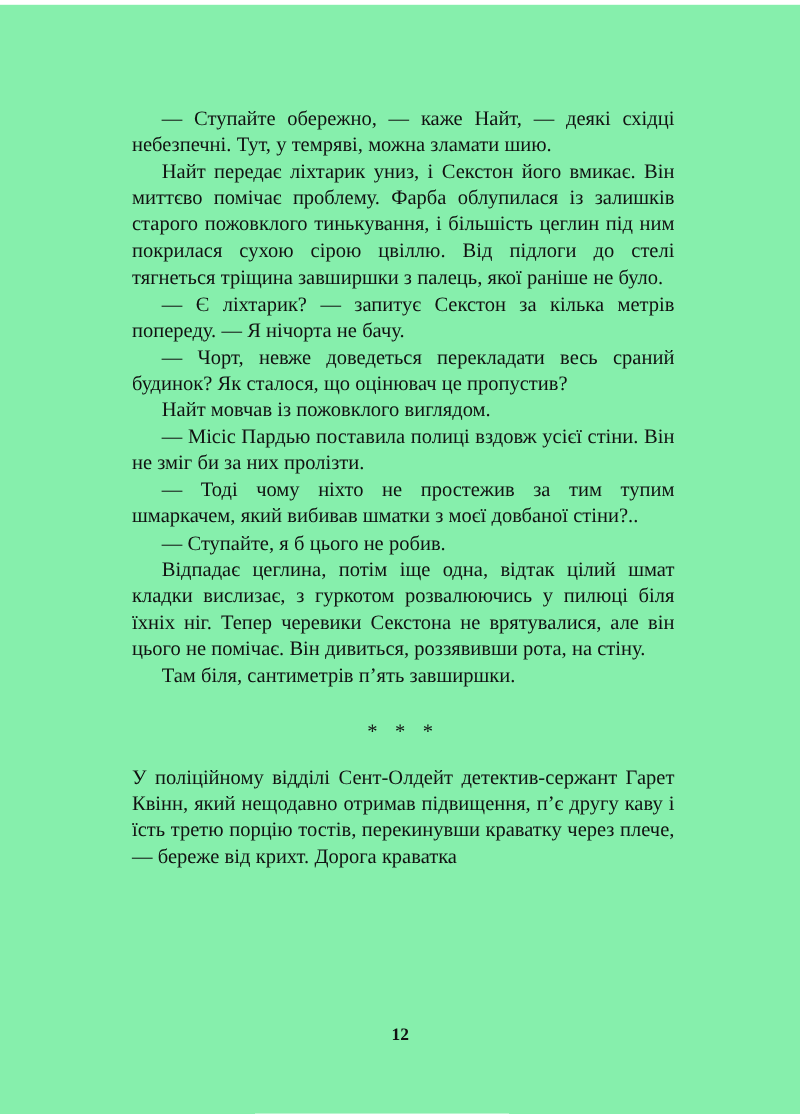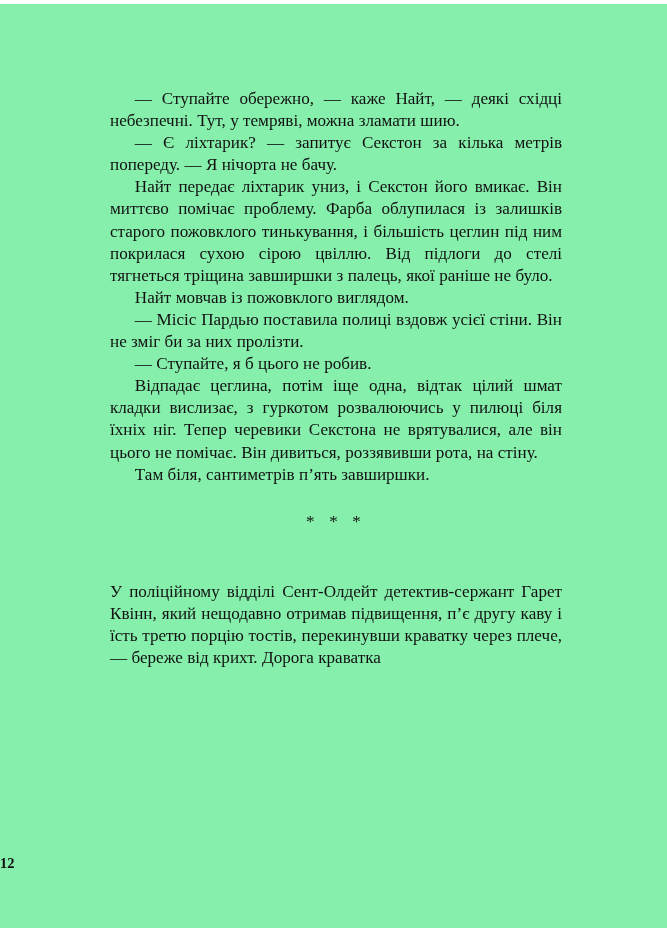--- a/index.html
+++ b/index.html
@@ -41,21 +41,20 @@
     line-height: 22.1px;
     text-align: justify;
     text-justify: inter-word;
     text-indent: 1.45em;
     hyphens: manual;
     word-spacing: 0.005em;
   }
 
   p.para.no-indent {
     text-indent: 0;
-    margin-top: 32px;
   }
 
   
 
   .divider {
     margin: 0;
     padding: 0;
     font-size: 17.1px;
     line-height: 22.1px;
     text-align: center;
@@ -63,39 +62,42 @@
     letter-spacing: 0.30em;
     padding-top: 25px;
     padding-bottom: 16px;
   }
 
   .folio {
     position: absolute;
     left: 0;
     top: 851px;
     width: 667px;
+    text-align: center;
     font-size: 14.5px;
     font-weight: bold;
     line-height: 17px;
     font-family: "Liberation Serif", "DejaVu Serif", serif;
     color: #111111;
   }
 </style>
 </head>
 <body>
 
 <div id="page">
 
   <div id="text-block">
 
     <p class="para">— Ступайте обережно, — каже Найт, — деякі східці небезпечні. Тут, у темряві, можна зламати шию.</p>
+    <p class="para">Найт передає ліхтарик униз, і Секстон його вмикає. Він миттєво помічає проблему. Фарба облупилася із залишків старого пожовклого тиньку­вання, і більшість цеглин під ним покрилася сухою сірою цвіллю. Від підлоги до стелі тягнеться тріщина завширшки з палець, якої раніше не було.</p>
     <p class="para">— Є ліхтарик? — запитує Секстон за кілька метрів попереду. — Я нічорта не бачу.</p>
-    <p class="para">Найт передає ліхтарик униз, і Секстон його вмикає. Він миттєво помічає проблему. Фарба облупилася із залишків старого пожовклого тиньку­вання, і більшість цеглин під ним покрилася сухою сірою цвіллю. Від підлоги до стелі тягнеться тріщина завширшки з палець, якої раніше не було.</p>
+    <p class="para">— Чорт, невже доведеться перекладати весь сраний будинок? Як сталося, що оцінювач це пропустив?</p>
     <p class="para">Найт мовчав із пожовклого виглядом.</p>
     <p class="para">— Місіс Пардью поставила полиці вздовж усієї стіни. Він не зміг би за них пролізти.</p>
+    <p class="para">— Тоді чому ніхто не простежив за тим тупим шмаркачем, який вибивав шматки з моєї довбаної стіни?..</p>
     <p class="para">— Ступайте, я б цього не робив.</p>
     <p class="para">Відпадає цеглина, потім іще одна, відтак цілий шмат кладки вислизає, з гуркотом розвалюючись у пилюці біля їхніх ніг. Тепер черевики Секстона не врятувалися, але він цього не помічає. Він дивиться, роззявивши рота, на стіну.</p>
     <p class="para">Там біля, сантиметрів п’ять завширшки.</p>
 
     <p class="divider">* * *</p>
 
     <p class="para no-indent">У поліційному відділі Сент-Олдейт детектив-сержант Гарет Квінн, який нещодавно отримав підвищення, п’є другу каву і їсть третю порцію тостів, перекинувши краватку через плече, — береже від крихт. Дорога краватка</p>
 
   </div>
 

